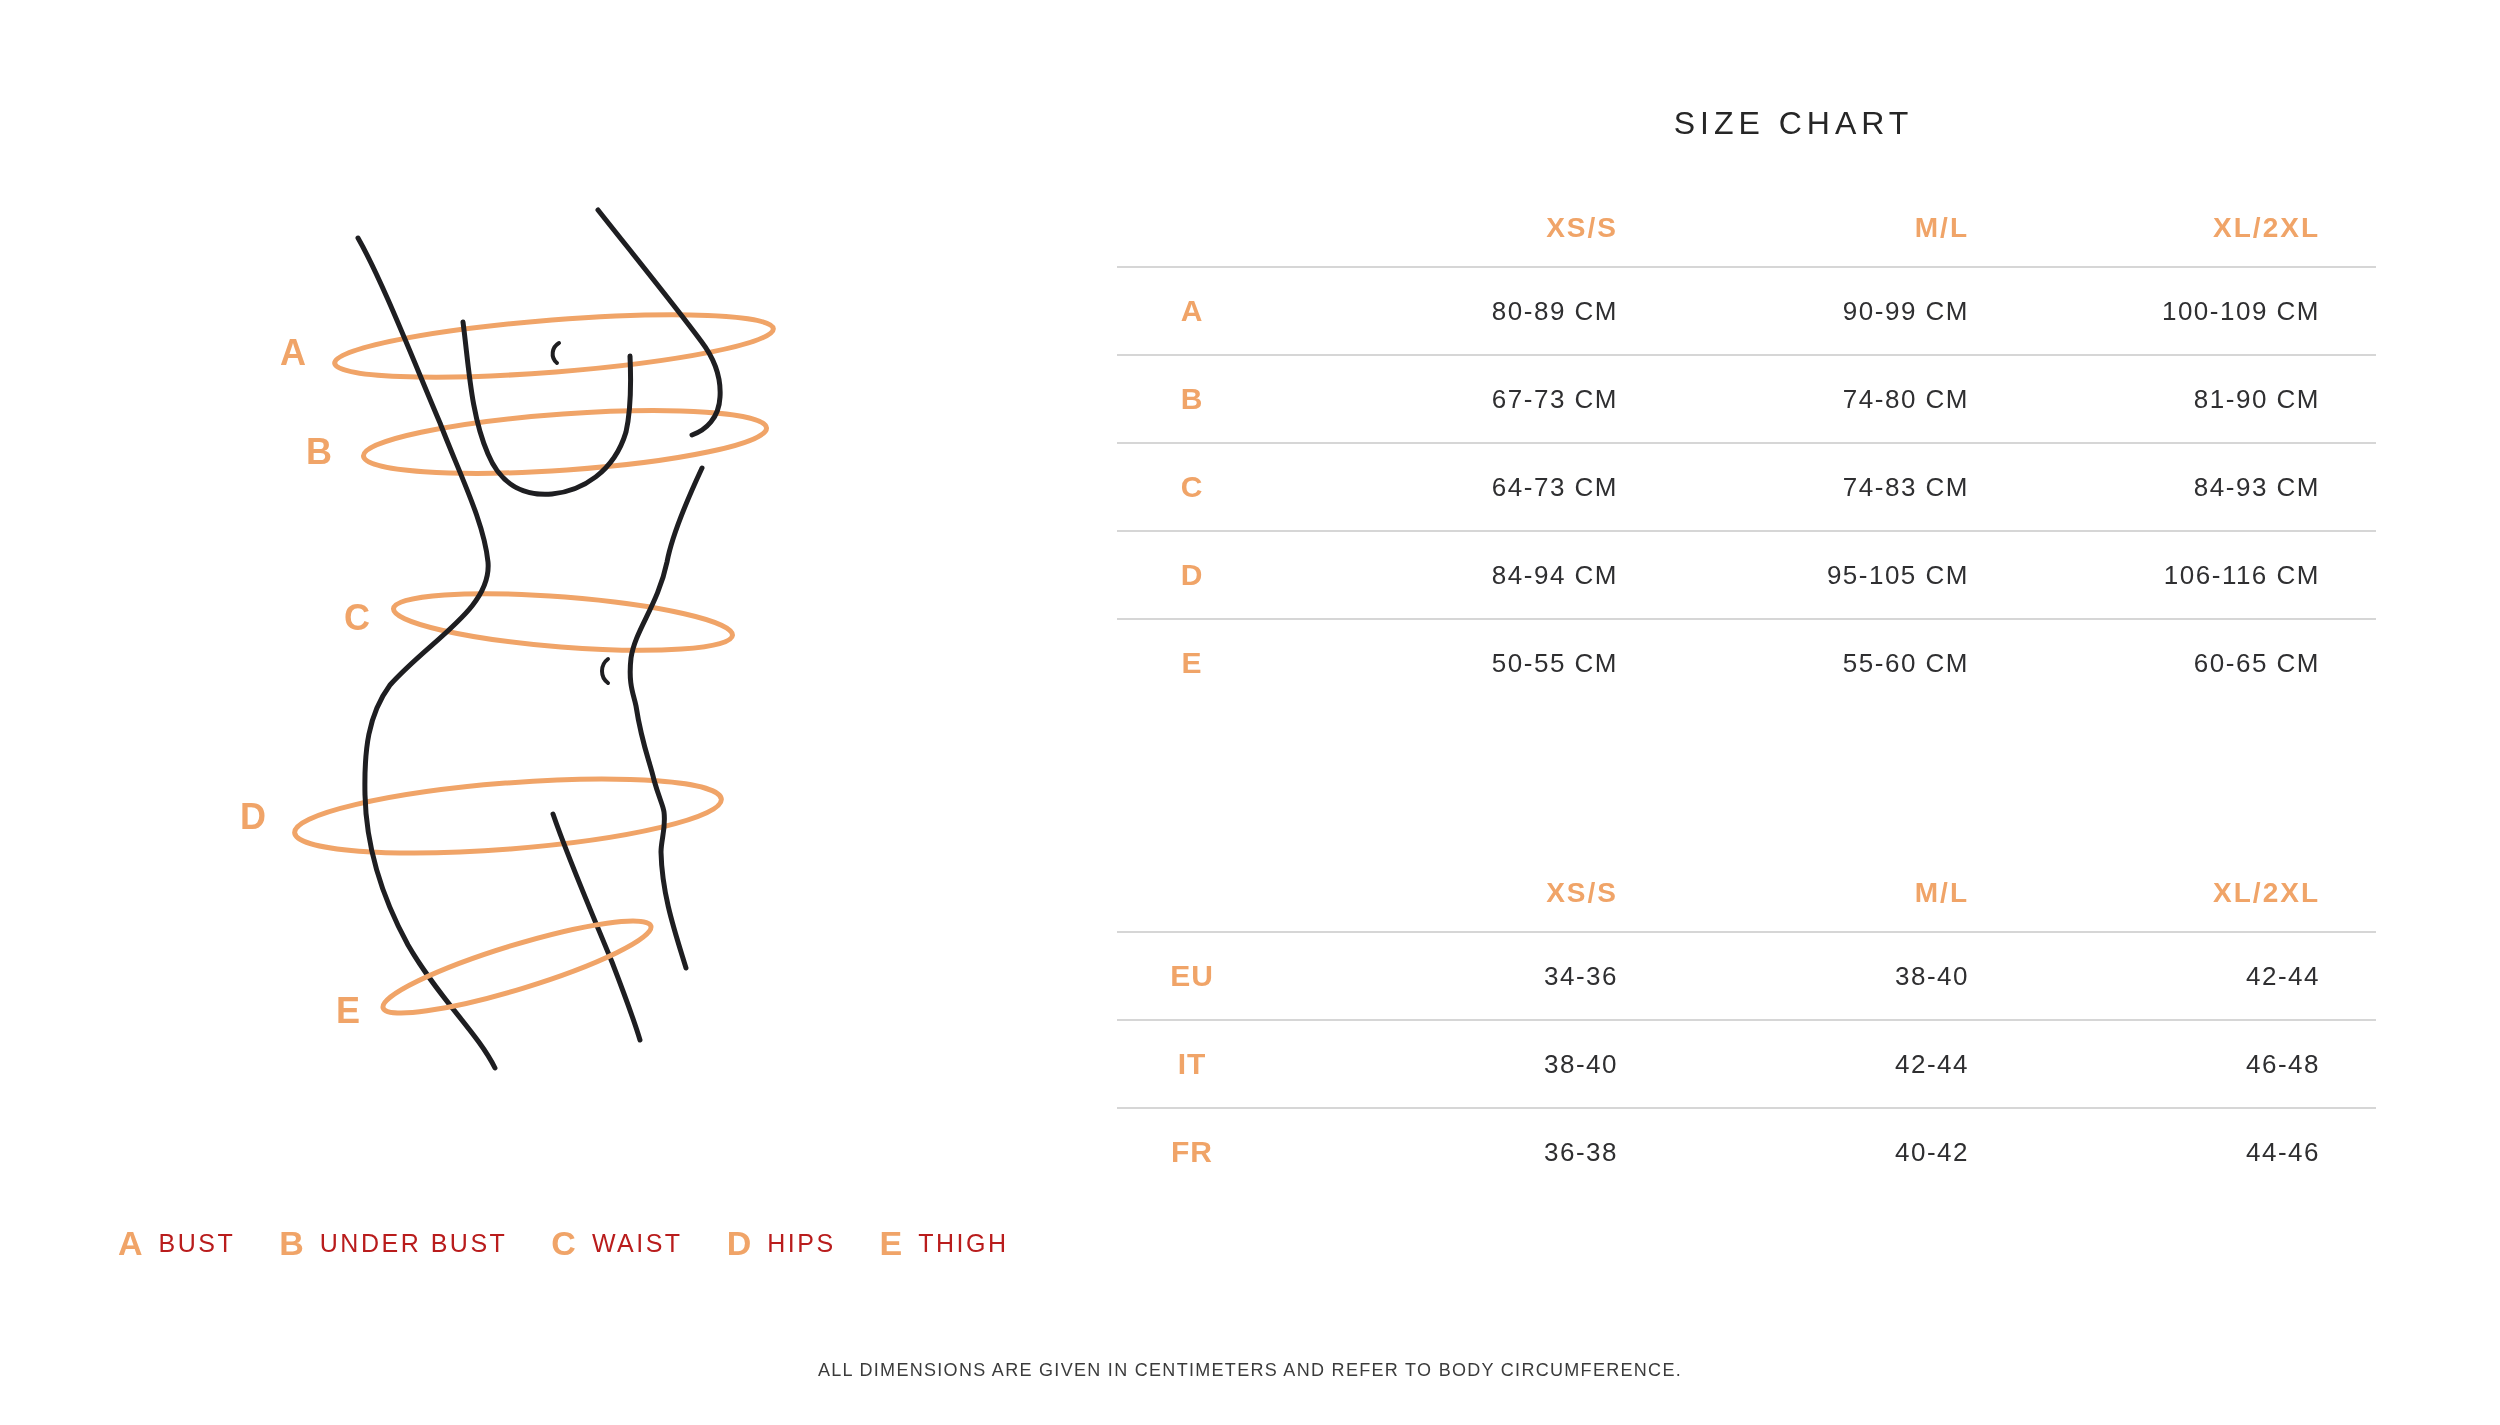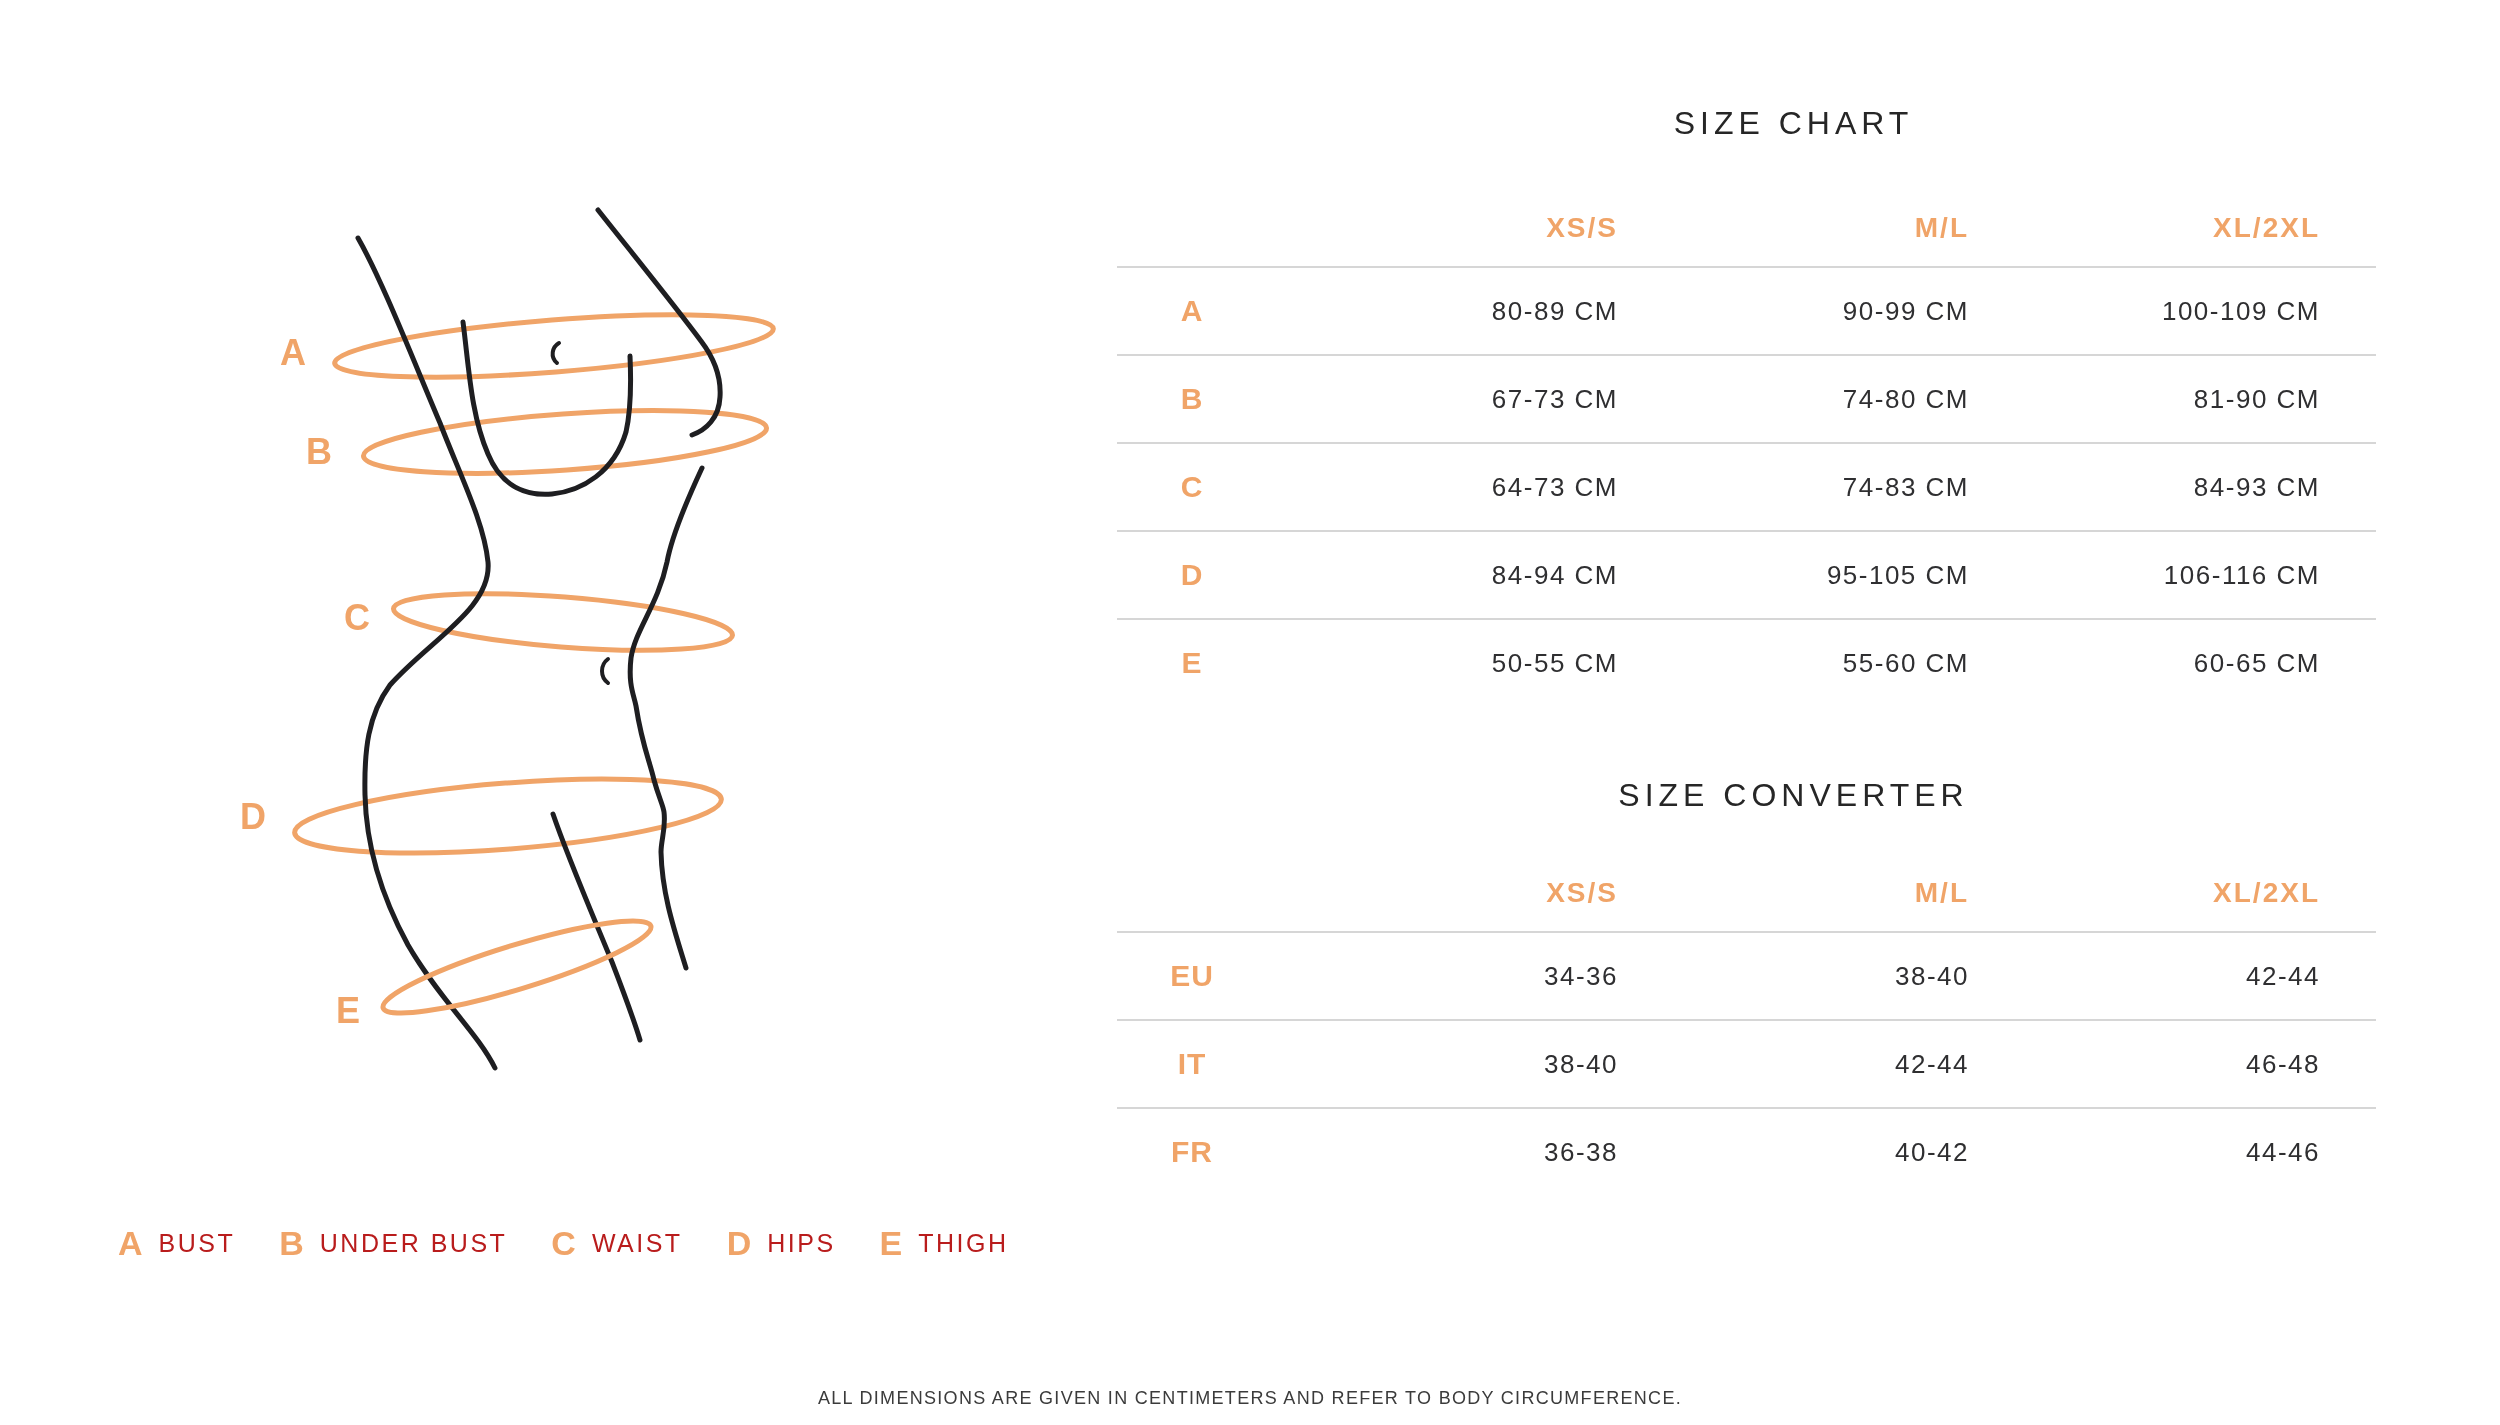--- a/index.html
+++ b/index.html
@@ -42,21 +42,21 @@
     display:grid;grid-template-columns:150px 1fr 1fr 1fr 56px;
     height:88px;align-items:center;border-top:2px solid var(--divider);
   }
   .trow.thead{height:76px;border-top:none;}
   .hcell{color:var(--accent);font-weight:700;font-size:28px;letter-spacing:2px;text-align:right;}
   .rlabel{color:var(--accent);font-weight:700;font-size:30px;letter-spacing:1px;text-align:center;}
   .vcell{font-size:26px;color:var(--text);letter-spacing:1.5px;text-align:right;}
   
   .footnote{
     position:absolute;left:0;right:0;top:1352px;text-align:center;
-    font-size:18px;letter-spacing:1.3px;color:#3B3B3B;line-height:36px;margin-top:28px;
+    font-size:18px;letter-spacing:1.3px;color:#3B3B3B;line-height:36px;
   }
 </style>
 </head>
 <body>
 
 <div class="page">
 
   <svg class="figure-svg" viewBox="0 0 700 1000" aria-hidden="true">
 
     <ellipse class="ring" cx="404" cy="246" rx="220" ry="26" transform="rotate(-4.5 404 246)"></ellipse>
@@ -166,21 +166,20 @@
         </div>
         <div class="trow">
           <span class="rlabel">E</span>
           <span class="vcell">50-55 CM</span>
           <span class="vcell">55-60 CM</span>
           <span class="vcell">60-65 CM</span>
           <span class=""></span>
         </div>
       </div>
 
-    <h2 class="table-title" id="converter-title">SIZE CONVERTER</h2>
     <div class="table" id="converter-table">
         <div class="trow thead">
           <span class="rlabel"></span>
           <span class="hcell">XS/S</span>
           <span class="hcell">M/L</span>
           <span class="hcell">XL/2XL</span>
           <span class=""></span>
         </div>
         <div class="trow">
           <span class="rlabel">EU</span>

